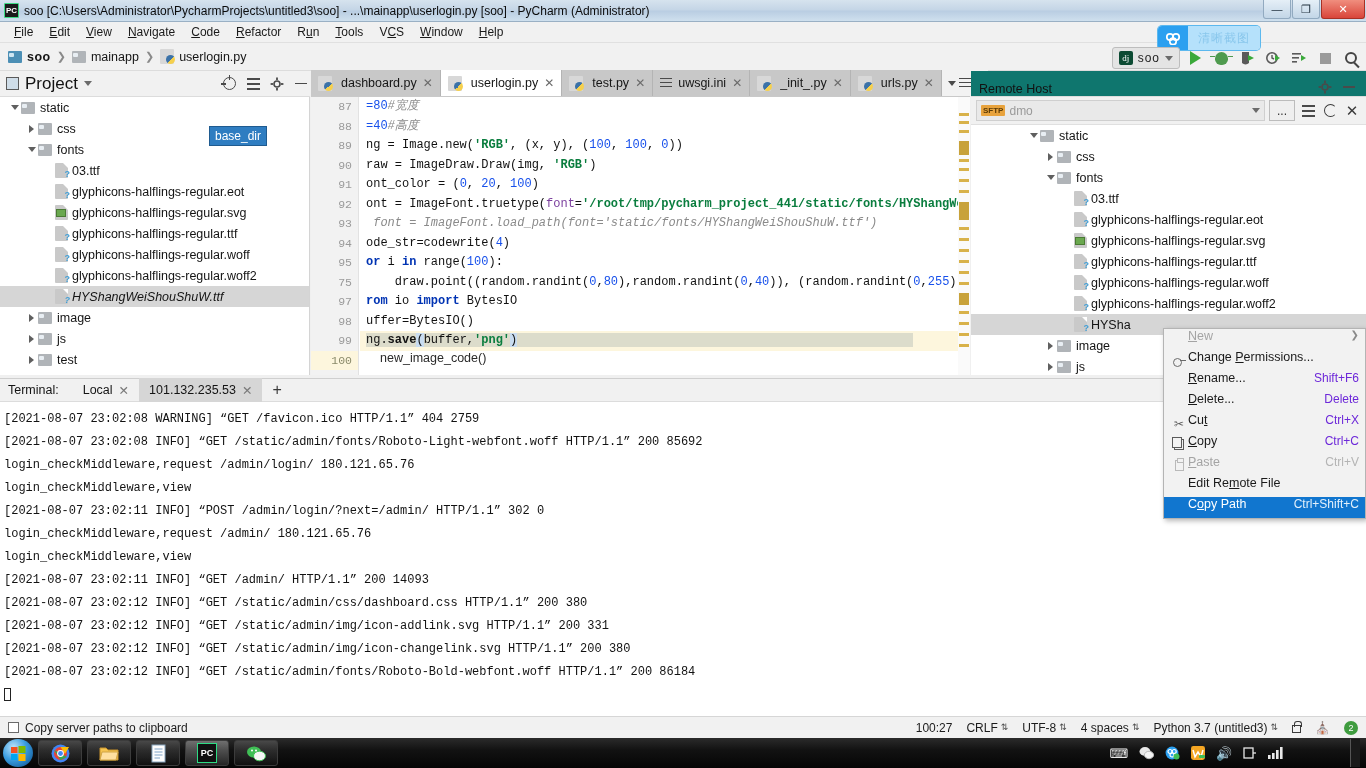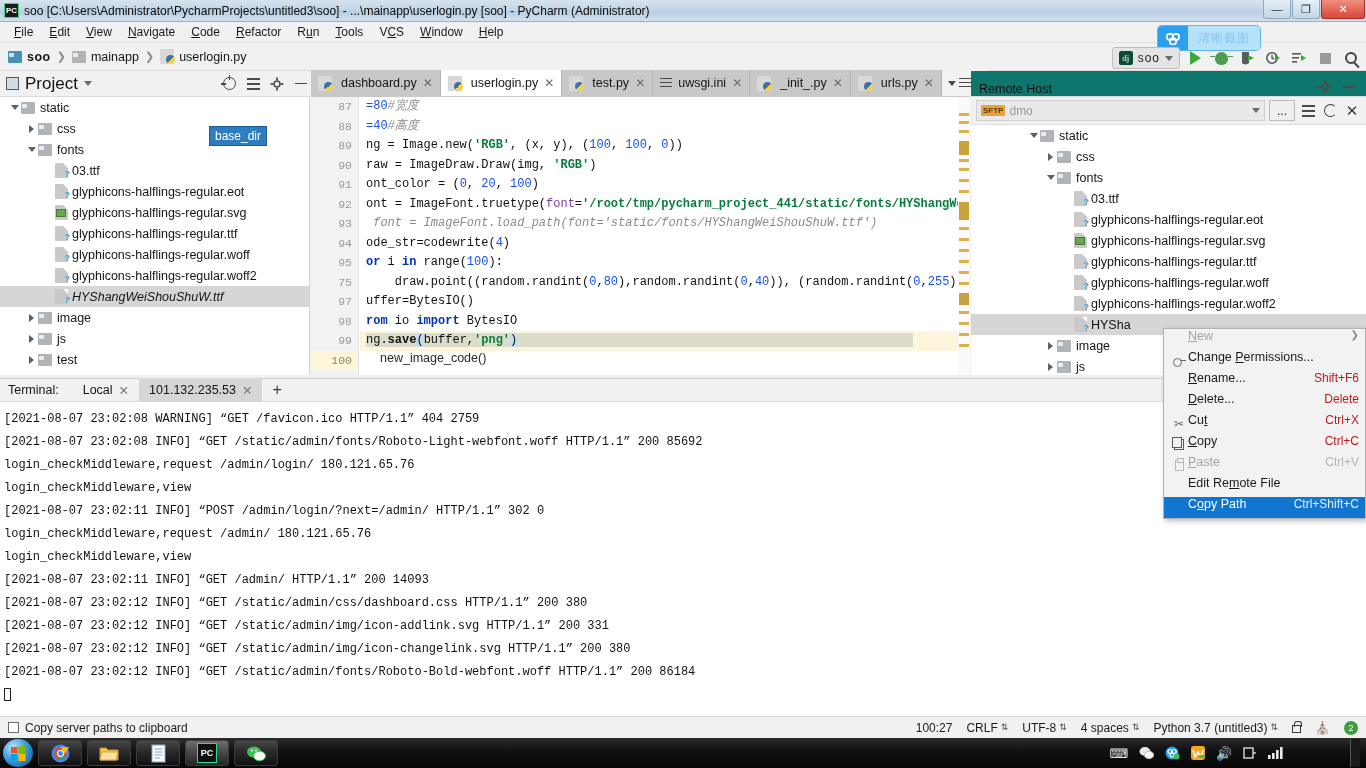--- a/index.html
+++ b/index.html
@@ -261,21 +261,21 @@
     position:absolute; left:1163px; top:328px; width:203px;
     background:#f2f2f2; border:1px solid #b4b4b4;
     box-shadow: 2px 2px 5px rgba(0,0,0,.28); z-index:50;
   }
   .mi {
     height:21px; display:flex; padding:0 6px;
     font-size:12.5px; color:#1a1a1a;
   }
   .mi .mic { width:18px; min-width:18px; display:flex;align-items:center;justify-content:center; }
   .mi .mlabel { flex:1; }
-  .mi .macc { color:#b91c1c; font-size:12px; margin-left:12px; }
+  .mi .macc { color:#6d28d9; font-size:12px; margin-left:12px; }
   .mi.disabled { color:#a4a4a4; }
   .mi.disabled .macc { color:#b4b4b4; }
   .mi.sel { background:#1176cf; color:#fff; }
   .mi.sel .macc { color:#e3f0fb; }
   .mi u { text-decoration: underline; }
   .key-ic { width:13px;height:8px;position:relative; }
   .key-ic::before{content:'';position:absolute;left:0;top:1px;width:7px;height:7px;border:1.6px solid #6a6a6a;border-radius:50%;}
   .key-ic::after{content:'';position:absolute;left:7px;top:3px;width:6px;height:1.6px;background:#6a6a6a;box-shadow:0 3px 0 -0.5px #6a6a6a;}
   .scissors { font-size:12px; color:#5a5a5a; }
   .copy-ic { width:10px;height:11px;border:1.4px solid #5a5a5a;position:relative; }
@@ -625,22 +625,22 @@
       <div class="cline"><span class="num">=80</span><span class="com">#宽度</span></div>
       <div class="cline"><span class="num">=40</span><span class="com">#高度</span></div>
       <div class="cline">ng = Image.new(<span class="str">'RGB'</span>, (x, y), (<span class="num">100</span>, <span class="num">100</span>, <span class="num">0</span>))</div>
       <div class="cline">raw = ImageDraw.Draw(img, <span class="str">'RGB'</span>)</div>
       <div class="cline">ont_color = (<span class="num">0</span>, <span class="num">20</span>, <span class="num">100</span>)</div>
       <div class="cline">ont = ImageFont.truetype(<span style="color:#7a3e9d">font</span>=<span class="str">'/root/tmp/pycharm_project_441/static/fonts/HYShangWeiShouShuW.ttf'</span></div>
       <div class="cline com">&nbsp;font = ImageFont.load_path(font='static/fonts/HYShangWeiShouShuW.ttf')</div>
       <div class="cline">ode_str=codewrite(<span class="num">4</span>)</div>
       <div class="cline"><span class="kw">or</span> i <span class="kw">in</span> range(<span class="num">100</span>):</div>
       <div class="cline">&nbsp;&nbsp;&nbsp;&nbsp;draw.point((random.randint(<span class="num">0</span>,<span class="num">80</span>),random.randint(<span class="num">0</span>,<span class="num">40</span>)), (random.randint(<span class="num">0</span>,<span class="num">255</span>),random.randint(,</div>
+      <div class="cline"><span class="kw">rom</span> io <span class="kw">import</span> BytesIO</div>
       <div class="cline">uffer=BytesIO()</div>
-      <div class="cline"><span class="kw">rom</span> io <span class="kw">import</span> BytesIO</div>
       <div class="cline cur"><span class="sel-block">ng.<span style="font-weight:bold">save</span><span class="sel-hl">(</span>buffer,<span class="str">'png'</span><span class="sel-hl">)</span>&nbsp;&nbsp;&nbsp;&nbsp;&nbsp;&nbsp;&nbsp;&nbsp;&nbsp;&nbsp;&nbsp;&nbsp;&nbsp;&nbsp;&nbsp;&nbsp;&nbsp;&nbsp;&nbsp;&nbsp;&nbsp;&nbsp;&nbsp;&nbsp;&nbsp;&nbsp;&nbsp;&nbsp;&nbsp;&nbsp;&nbsp;&nbsp;&nbsp;&nbsp;&nbsp;&nbsp;&nbsp;&nbsp;&nbsp;&nbsp;&nbsp;&nbsp;&nbsp;&nbsp;&nbsp;&nbsp;&nbsp;&nbsp;&nbsp;&nbsp;&nbsp;&nbsp;&nbsp;&nbsp;&nbsp;</span></div>
     </div>
     <div class="ghost-line">new_image_code()</div>
     <div class="err-stripe">
       <span class="stripe" style="top:16px;background:#d8b24a;"></span>
       <span class="stripe" style="top:24px;background:#d8b24a;"></span>
       <span class="stripe" style="top:33px;background:#d8b24a;"></span>
       <span class="stripe" style="top:44px;height:14px;background:#c8a23a;"></span>
       <span class="stripe" style="top:62px;background:#d8b24a;"></span>
       <span class="stripe" style="top:71px;background:#d8b24a;"></span>

